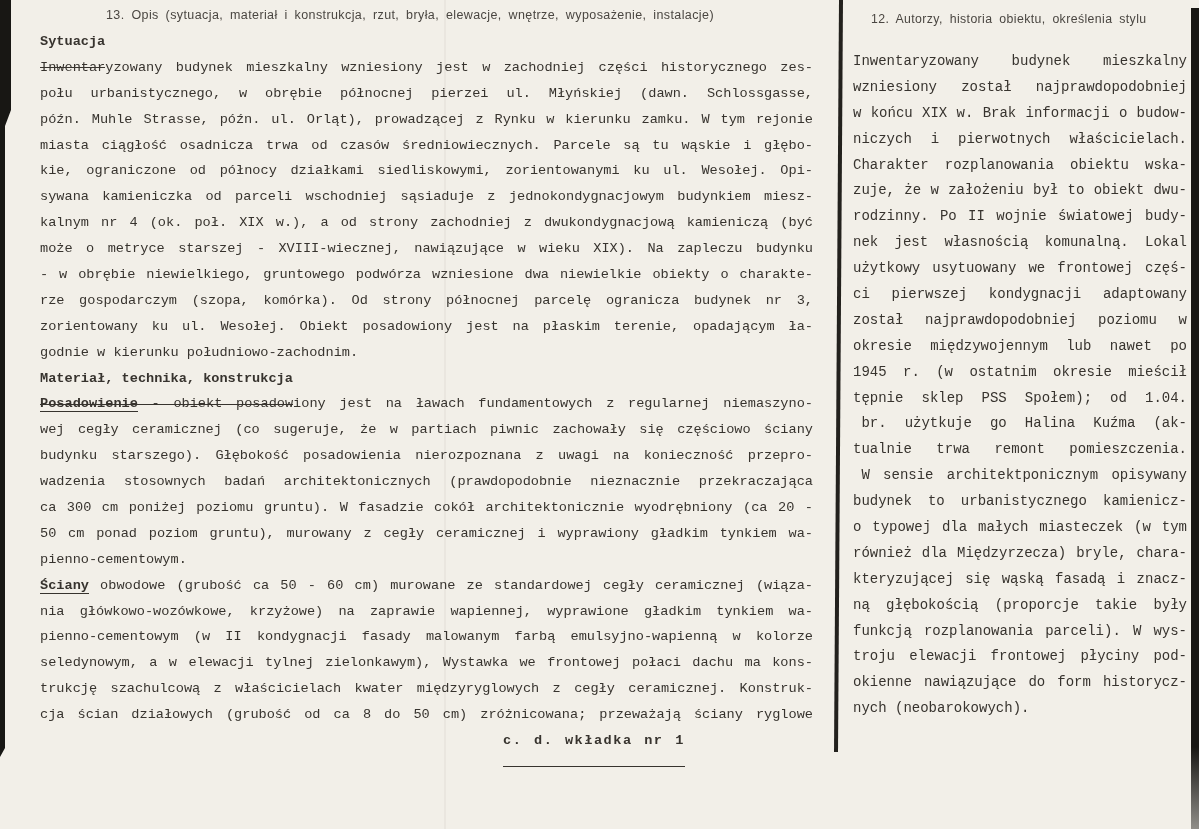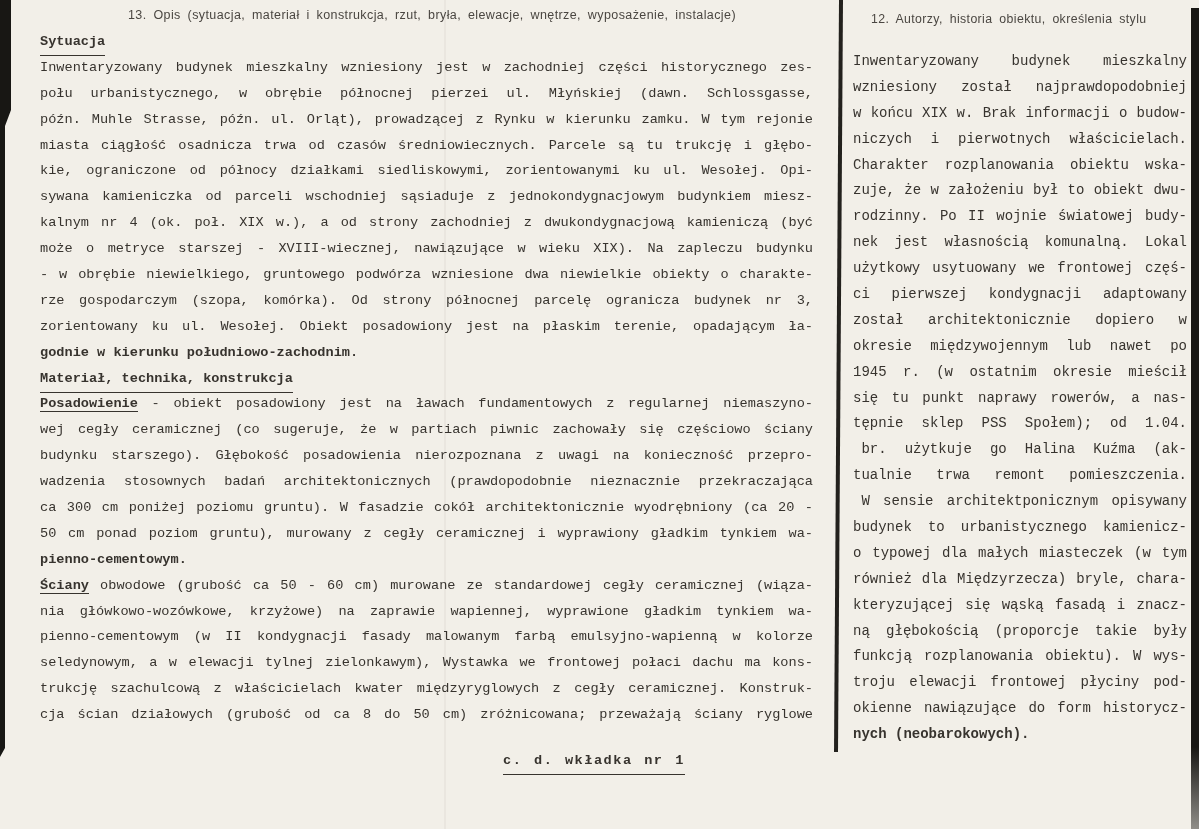--- a/index.html
+++ b/index.html
@@ -36,50 +36,50 @@
     position:absolute;left:444px;top:0;width:2px;height:829px;
     background:rgba(90,80,60,0.05);
   }
   .col{position:absolute;color:var(--ink);}
   .col.left{left:40px;top:8px;width:773px;font-size:13.6px;}
   .col.right{left:853px;top:12px;width:334px;font-size:14px;}
   .form-label{
     font-family:"Liberation Sans","DejaVu Sans",sans-serif;
     font-size:12.5px;color:var(--label-ink);
     letter-spacing:0.4px;word-spacing:3px;
-    margin:0 0 7px 88px;white-space:nowrap;
+    margin:0 0 7px 66px;white-space:nowrap;
   }
   .col.right .form-label{margin:0 0 23px 18px;font-size:12.3px;}
   .ln{
     height:25.9px;line-height:25.9px;
     text-align:justify;text-align-last:justify;
   }
-  .ln.end,.ln.heading,.ln.footer{text-align:left;text-align-last:left;font-weight:bold;}
+  .ln.end,.ln.heading,.ln.footer{text-align:left;text-align-last:left;}
   .ln.heading{font-weight:bold;}
-  .hu,.fu{border-bottom:1.7px solid currentColor;padding-bottom:6px;}
+  .hu,.fu{border-bottom:1.7px solid currentColor;padding-bottom:18px;}
   .lead{font-weight:bold;border-bottom:1.7px solid currentColor;}
-  .ln.footer{font-weight:bold;padding-left:463px;letter-spacing:1.5px;word-spacing:2px;margin-top:20px;}
+  .ln.footer{font-weight:bold;padding-left:463px;letter-spacing:1.5px;word-spacing:2px;}
 </style>
 </head>
 <body>
 
 <div class="page">
   <div class="edge-left"></div>
   <div class="edge-right"></div>
   <div class="divider"></div>
   <div class="crease"></div>
 
   <div class="col left">
     <div class="form-label">13. Opis (sytuacja, materiał i konstrukcja, rzut, bryła, elewacje, wnętrze, wyposażenie, instalacje)</div>
     <div class="body">
         <div class="ln heading"><span class="hu">Sytuacja</span></div>
         <div class="ln">Inwentaryzowany budynek mieszkalny wzniesiony jest w zachodniej części historycznego zes-</div>
         <div class="ln">połu urbanistycznego, w obrębie północnej pierzei ul. Młyńskiej (dawn. Schlossgasse,</div>
         <div class="ln">późn. Muhle Strasse, późn. ul. Orląt), prowadzącej z Rynku w kierunku zamku. W tym rejonie</div>
-        <div class="ln">miasta ciągłość osadnicza trwa od czasów średniowiecznych. Parcele są tu trukcję i głębo-</div>
+        <div class="ln">miasta ciągłość osadnicza trwa od czasów średniowiecznych. Parcele są tu wąskie i głębo-</div>
         <div class="ln">kie, ograniczone od północy działkami siedliskowymi, zorientowanymi ku ul. Wesołej. Opi-</div>
         <div class="ln">sywana kamieniczka od parceli wschodniej sąsiaduje z jednokondygnacjowym budynkiem miesz-</div>
         <div class="ln">kalnym nr 4 (ok. poł. XIX w.), a od strony zachodniej z dwukondygnacjową kamieniczą (być</div>
         <div class="ln">może o metryce starszej - XVIII-wiecznej, nawiązujące w wieku XIX). Na zapleczu budynku</div>
         <div class="ln">- w obrębie niewielkiego, gruntowego podwórza wzniesione dwa niewielkie obiekty o charakte-</div>
         <div class="ln">rze gospodarczym (szopa, komórka). Od strony północnej parcelę ogranicza budynek nr 3,</div>
         <div class="ln">zorientowany ku ul. Wesołej. Obiekt posadowiony jest na płaskim terenie, opadającym ła-</div>
         <div class="ln end">godnie w kierunku południowo-zachodnim.</div>
         <div class="ln heading"><span class="hu">Materiał, technika, konstrukcja</span></div>
         <div class="ln"><span class="lead">Posadowienie</span> - obiekt posadowiony jest na ławach fundamentowych z regularnej niemaszyno-</div>
@@ -105,32 +105,31 @@
         <div class="ln">Inwentaryzowany budynek mieszkalny</div>
         <div class="ln">wzniesiony został najprawdopodobniej</div>
         <div class="ln">w końcu XIX w. Brak informacji o budow-</div>
         <div class="ln">niczych i pierwotnych właścicielach.</div>
         <div class="ln">Charakter rozplanowania obiektu wska-</div>
         <div class="ln">zuje, że w założeniu był to obiekt dwu-</div>
         <div class="ln">rodzinny. Po II wojnie światowej budy-</div>
         <div class="ln">nek jest własnością komunalną. Lokal</div>
         <div class="ln">użytkowy usytuowany we frontowej częś-</div>
         <div class="ln">ci pierwszej kondygnacji adaptowany</div>
-        <div class="ln">został architektonicznie dopiero w</div>
+        <div class="ln">został najprawdopodobniej poziomu w</div>
         <div class="ln">okresie międzywojennym lub nawet po</div>
         <div class="ln">1945 r. (w ostatnim okresie mieścił</div>
-        <div class="ln">się tu punkt naprawy rowerów, a nas-</div>
         <div class="ln">tępnie sklep PSS Społem); od 1.04.</div>
         <div class="ln" style="padding-left: 8.4px;">br. użytkuje go Halina Kuźma (ak-</div>
         <div class="ln">tualnie trwa remont pomieszczenia.</div>
         <div class="ln" style="padding-left: 8.4px;">W sensie architektponicznym opisywany</div>
         <div class="ln">budynek to urbanistycznego kamienicz-</div>
         <div class="ln">o typowej dla małych miasteczek (w tym</div>
         <div class="ln">również dla Międzyrzecza) bryle, chara-</div>
         <div class="ln">kteryzującej się wąską fasadą i znacz-</div>
         <div class="ln">ną głębokością (proporcje takie były</div>
-        <div class="ln">funkcją rozplanowania obiektu). W wys-</div>
+        <div class="ln">funkcją rozplanowania parceli). W wys-</div>
         <div class="ln">troju elewacji frontowej płyciny pod-</div>
         <div class="ln">okienne nawiązujące do form historycz-</div>
         <div class="ln end">nych (neobarokowych).</div>
       </div>
   </div>
 </div>
 
 </body></html>

